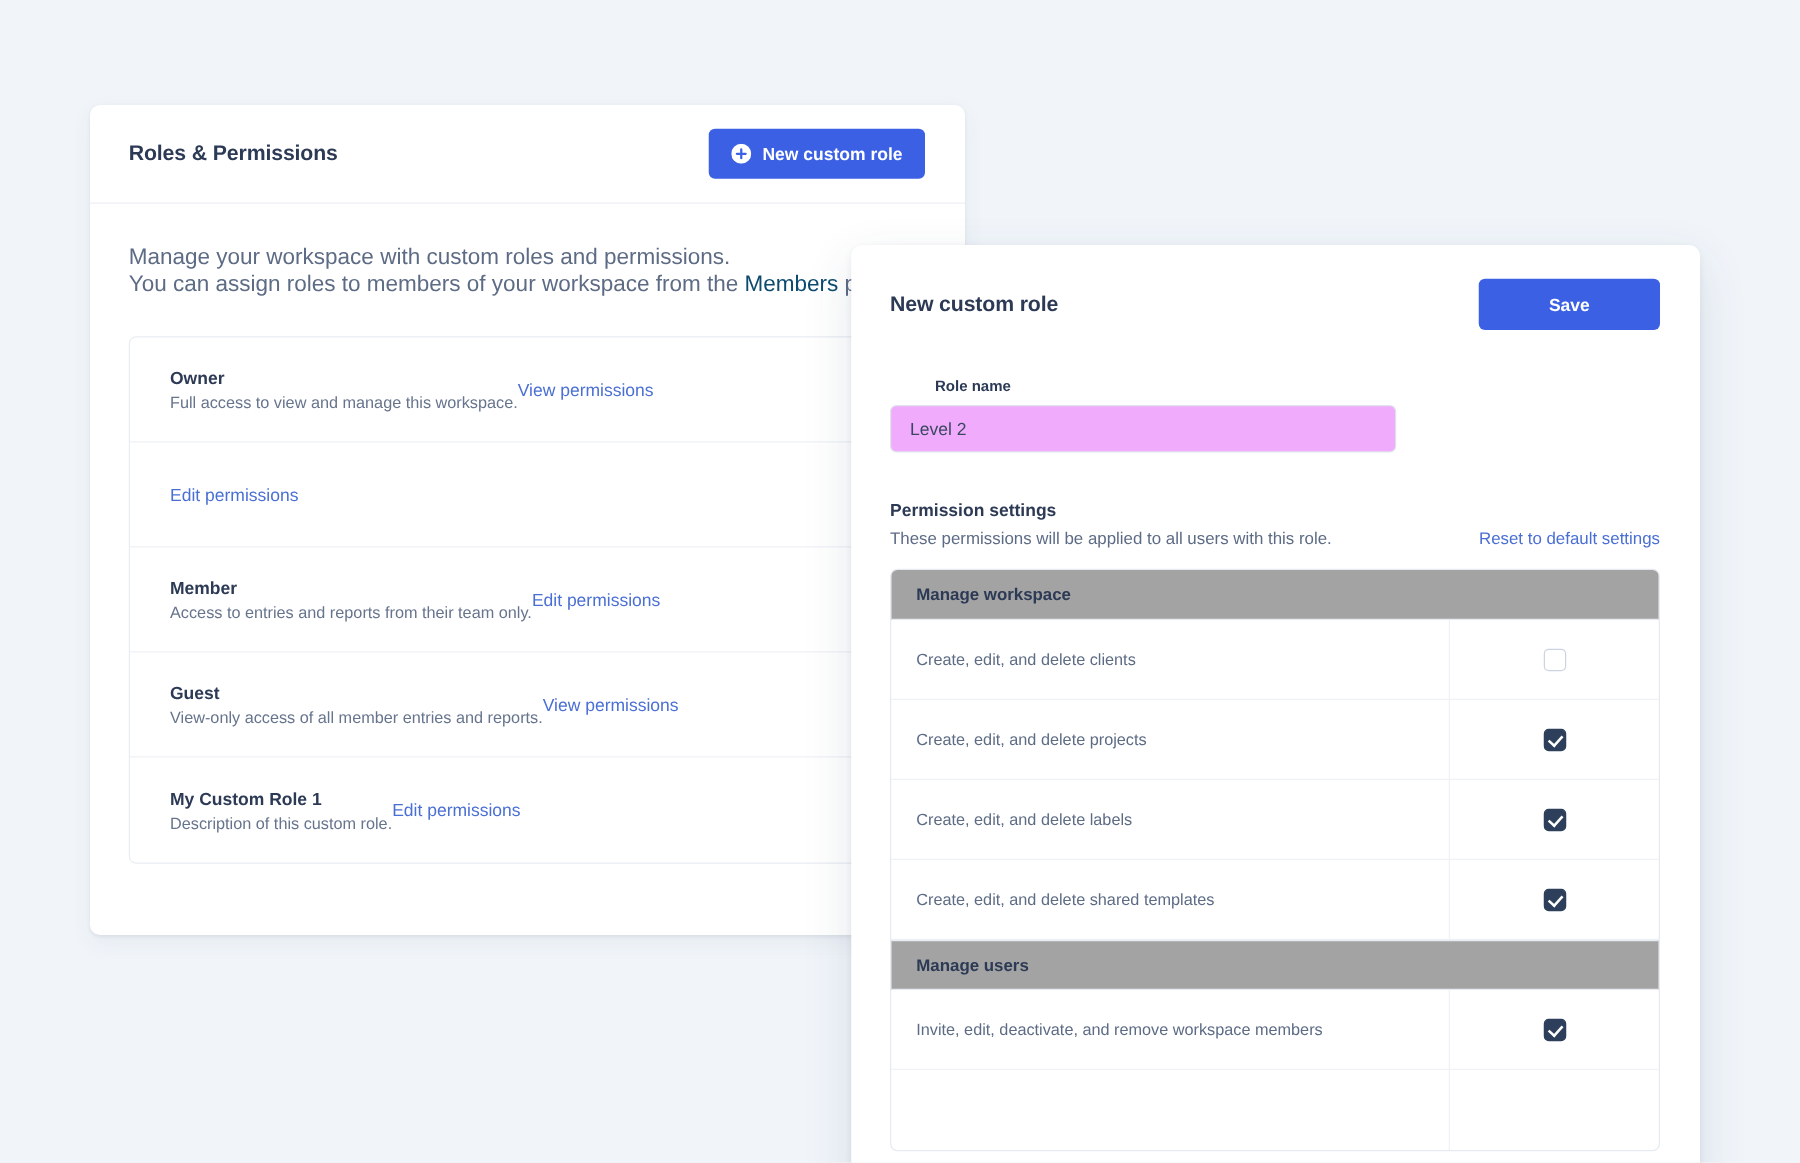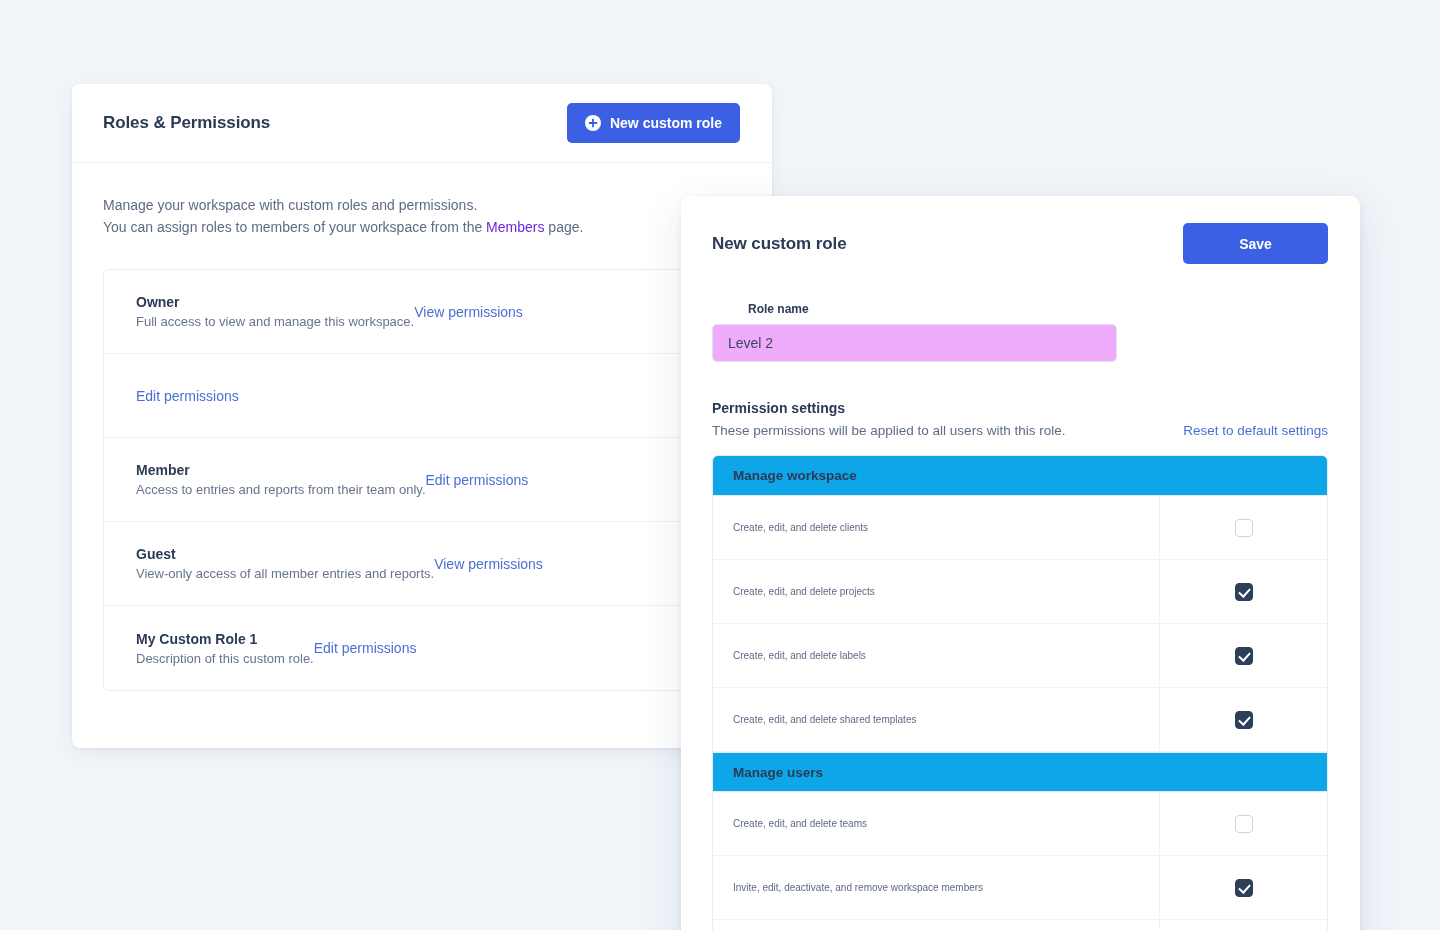--- a/index.html
+++ b/index.html
@@ -68,27 +68,27 @@
     height: 16px;
     display: inline-block;
     flex: 0 0 16px;
   }
 
   .roles-card-body {
     padding: 31px 31px 0 31px;
   }
 
   .intro-line {
-    font-size: 14px;
+    font-size: 18px;
     color: #5d6b85;
     line-height: 22px;
   }
 
   .link {
-    color: #6d28d9;
+    color: #0c4a6e;
     text-decoration: none;
     cursor: pointer;
   }
 
   .roles-list {
     margin-top: 31px;
     border: 1px solid #e9edf3;
     border-radius: 6px;
     overflow: hidden;
   }
@@ -215,21 +215,21 @@
   }
 
   .perm-table {
     margin-top: 17px;
     border: 1px solid #e6eaf1;
     border-radius: 6px;
     overflow: hidden;
   }
 
   .perm-group-header {
-    background: #0ea5e9;
+    background: #a3a3a3;
     border-bottom: 1px solid #e6eaf1;
     padding: 0 20px;
     height: 40px;
     display: flex;
     align-items: center;
     font-size: 13.5px;
     font-weight: bold;
     color: #2c3a55;
   }
 
@@ -239,21 +239,21 @@
     border-bottom: 1px solid #eef1f6;
     height: 64px;
   }
   .perm-row:last-child { border-bottom: none; }
 
   .perm-label {
     flex: 1;
     display: flex;
     align-items: center;
     padding: 0 20px;
-    font-size: 10px;
+    font-size: 13px;
     color: #5d6b85;
     border-right: 1px solid #eef1f6;
   }
 
   .perm-check-cell {
     width: 167px;
     display: flex;
     align-items: center;
     justify-content: center;
   }
@@ -397,26 +397,20 @@
 
       <div class="perm-row">
         <div class="perm-label">Create, edit, and delete shared templates</div>
         <div class="perm-check-cell">
           <span class="cbox checked"></span>
         </div>
       </div>
 
       <div class="perm-group-header" style="border-top:1px solid #e6eaf1;">Manage users</div>
 
-      <div class="perm-row">
-        <div class="perm-label">Create, edit, and delete teams</div>
-        <div class="perm-check-cell">
-          <span class="cbox"></span>
-        </div>
-      </div>
 
       <div class="perm-row">
         <div class="perm-label">Invite, edit, deactivate, and remove workspace members</div>
         <div class="perm-check-cell">
           <span class="cbox checked"></span>
         </div>
       </div>
 
       <div class="perm-row">
         <div class="perm-label"></div>

